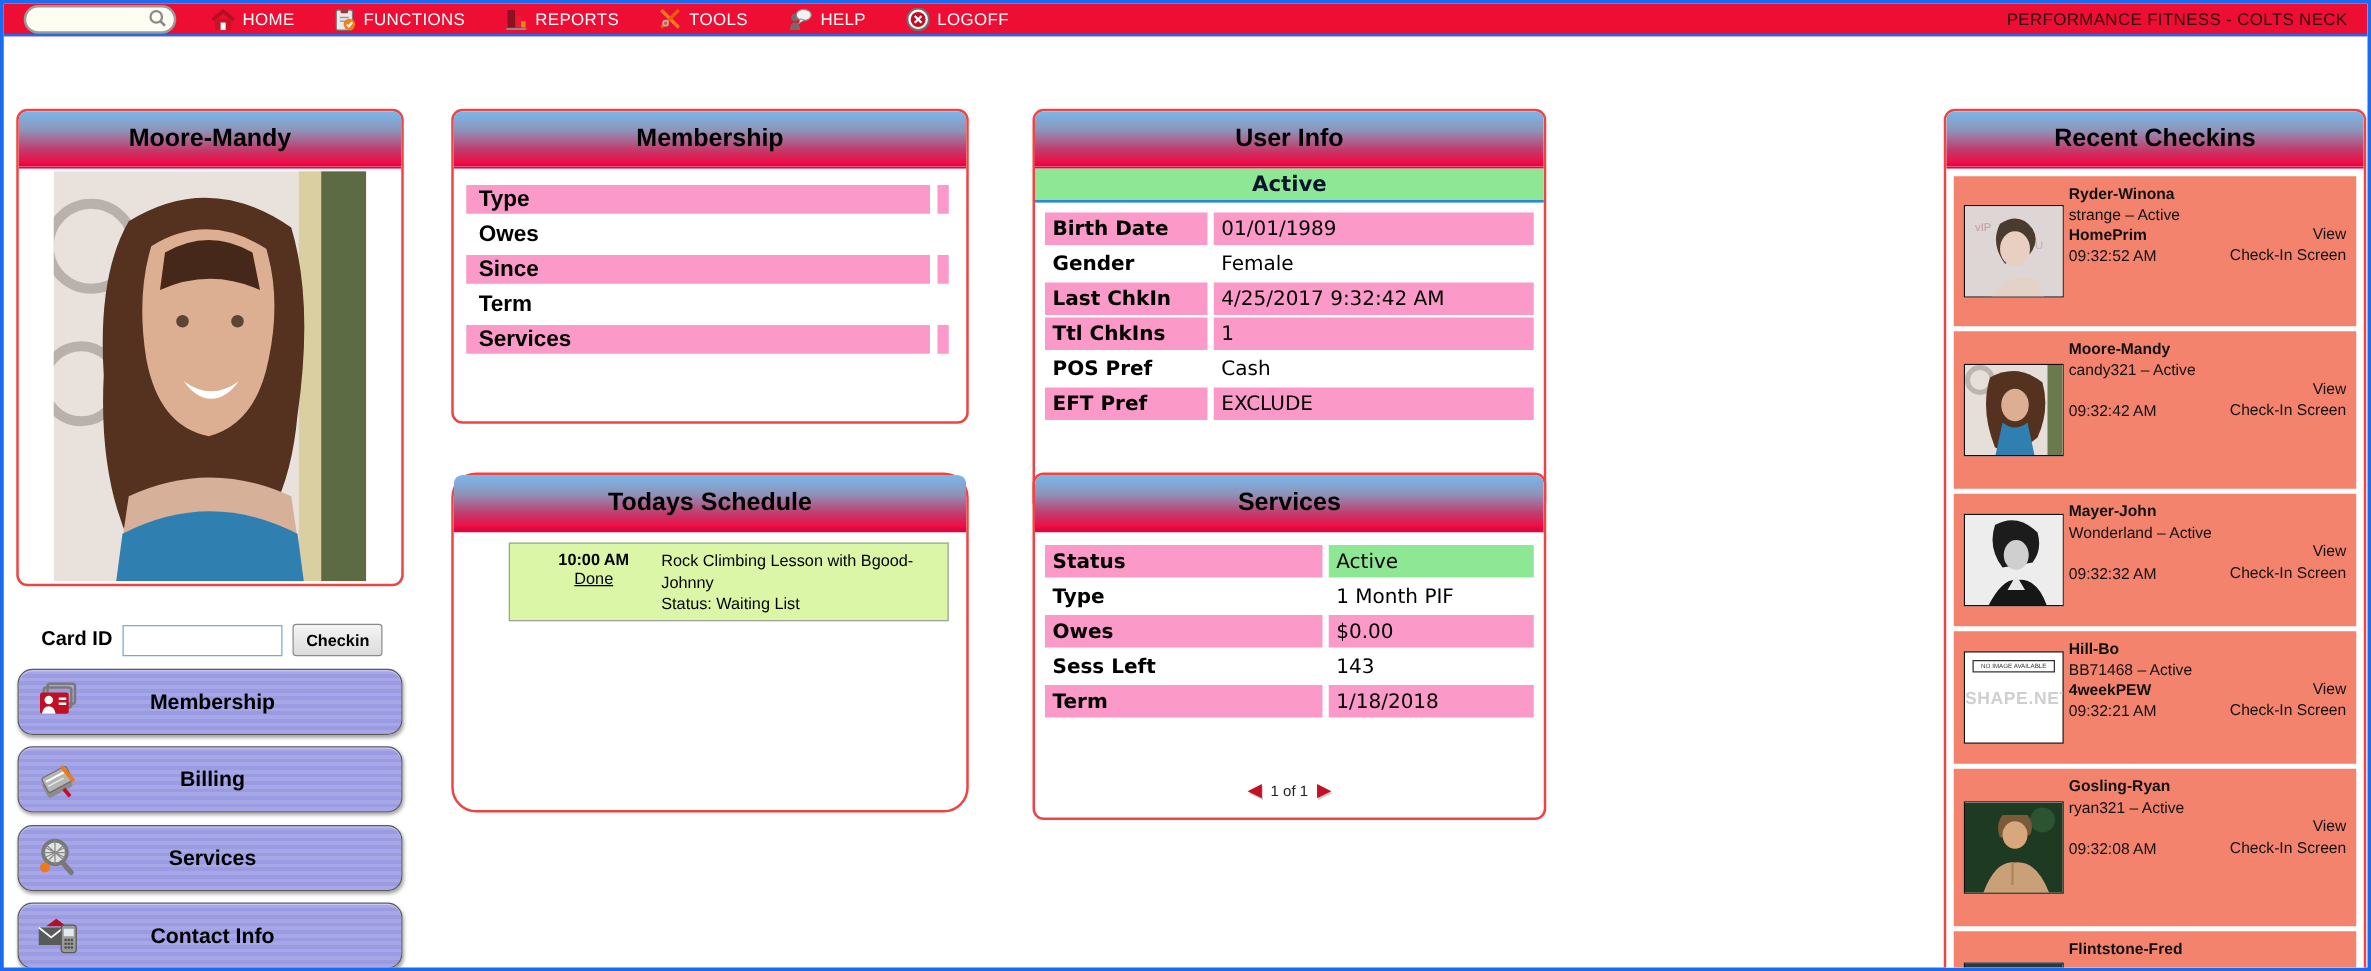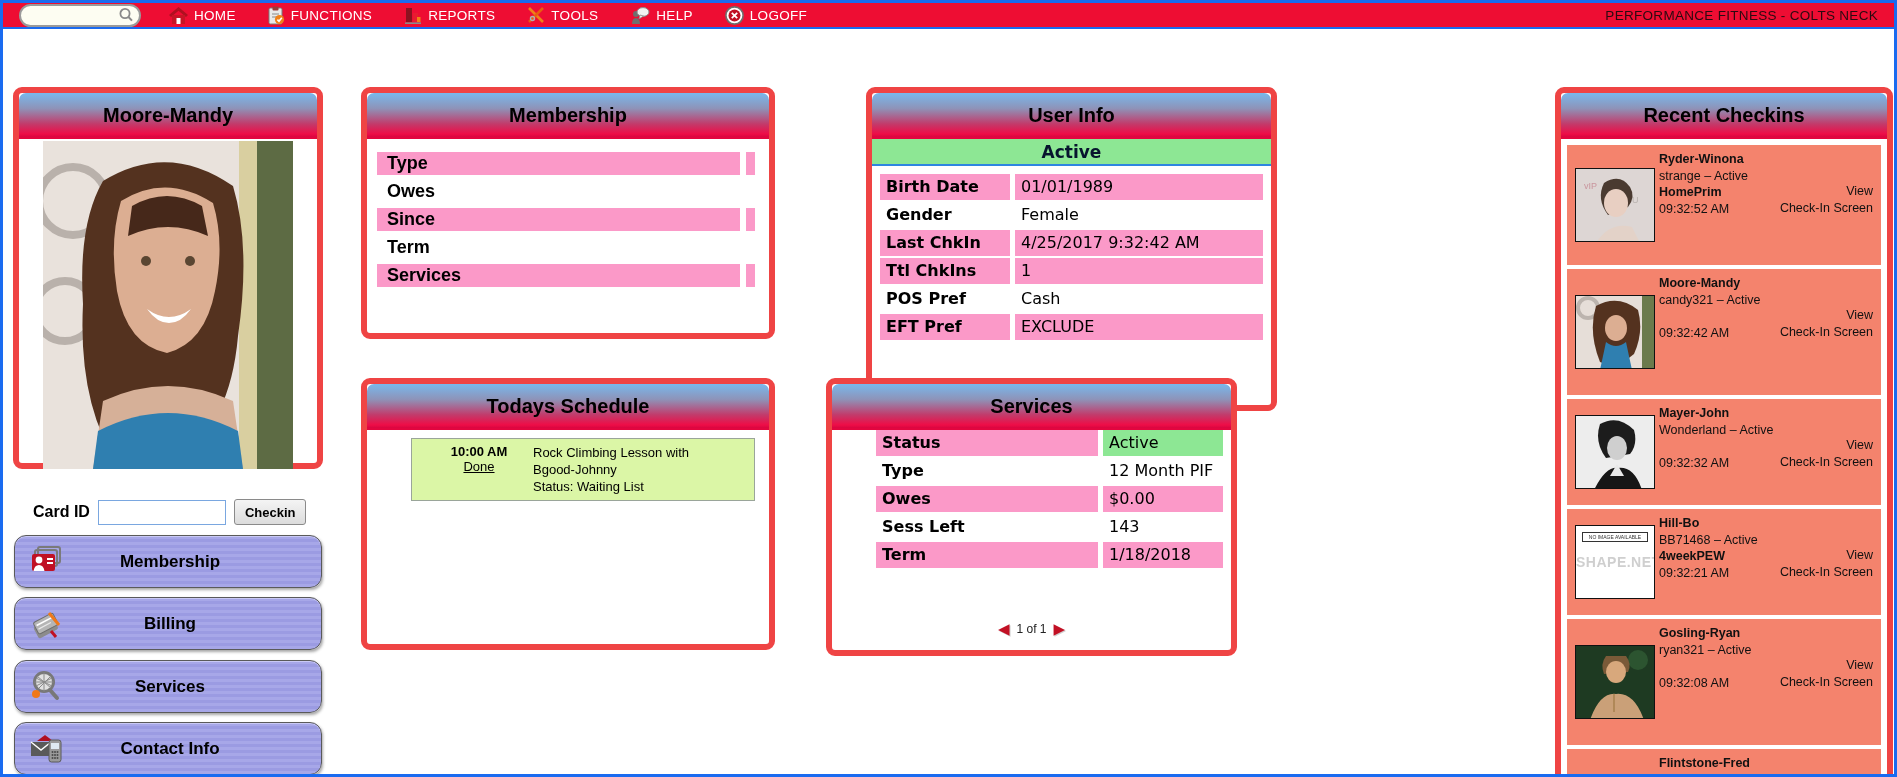--- a/index.html
+++ b/index.html
@@ -10,21 +10,21 @@
   .navbar { position:absolute; left:0; top:0; width:100%; height:26px; background:#ee0d33;
             border-bottom:2px solid #1a6bf0; display:flex; align-items:center; padding:0 16px; }
   .searchpill { display:flex; align-items:center; width:122px; height:23px; background:#fdfdf2;
                 border:2px solid #9a9a9a; border-radius:12px; padding:0 4px 0 10px; margin-right:28px; }
   .searchpill input { border:none; outline:none; background:transparent; width:86px; height:16px; font-size:12px; }
   .navitem { display:flex; align-items:center; gap:6px; color:#fff; font-size:13.5px; letter-spacing:.3px;
              margin-right:32px; cursor:pointer; white-space:nowrap; }
   .nav-title { margin-left:auto; color:#2b0a10; font-size:13.5px; letter-spacing:.3px; white-space:nowrap; }
 
   
-  .panel { position:absolute; background:#fff; border:6px solid #ef4444; border-radius:9px; }
+  .panel { position:absolute; background:#fff; border:2px solid #ef4444; border-radius:9px; }
   .panel-header { height:46px; border-radius:7px 7px 0 0; display:flex; align-items:center; justify-content:center;
                   font-size:20px; font-weight:bold; color:#000;
                   background:linear-gradient(180deg,#79b8ec 0%, #8e93b8 35%, #c23b6b 70%, #ee0d47 93%, #d90640 100%);
                   border-bottom:2px solid #e2063f; }
 
   
   .photo-frame { width:250px; height:328px; margin:2px auto 0 auto; display:block; }
   .cardid-row { position:absolute; left:10px; top:496px; width:310px; display:flex; align-items:center; }
   .cardid-label { font-weight:bold; font-size:16px; margin-left:20px; }
   .cardid-input { width:128px; height:25px; border:1px solid #7aa7e0; margin-left:8px; font-size:13px; padding:0 4px; }
@@ -263,35 +263,35 @@
         <div class="cell bg-white">Term</div>
         <div class="strip bg-white"></div>
       </div>
       <div class="m-row">
         <div class="cell bg-pink">Services</div>
         <div class="strip bg-pink"></div>
       </div>
     </div>
   </div>
 
-  <div class="panel" style="left:358px; top:375px; width:414px; height:272px;">
+  <div class="panel" style="left:358px; top:375px; width:414px; height:272px;border-radius:20px;">
     <div class="panel-header">Todays Schedule</div>
     <div class="event-row">
       <div class="event-time">
         <div class="t">10:00 AM</div>
         <a style="text-decoration:underline;">Done</a>
       </div>
       <div class="event-desc">
         <div>Rock Climbing Lesson with Bgood-Johnny</div>
         <div>Status: Waiting List</div>
       </div>
     </div>
   </div>
 
-  <div class="panel" style="left:863px; top:84px; width:411px; height:324px;">
+  <div class="panel" style="left:823px; top:84px; width:411px; height:324px;">
     <div class="panel-header">User Info</div>
     <div class="status-banner">Active</div>
     <div class="info-rows ui">
       <div class="i-row">
         <div class="lab bg-pink">Birth Date</div>
         <div class="gap"></div>
         <div class="val bg-pink">01/01/1989</div>
       </div>
       <div class="i-row">
         <div class="lab bg-white">Gender</div>
@@ -316,30 +316,30 @@
       <div class="i-row">
         <div class="lab bg-pink">EFT Pref</div>
         <div class="gap"></div>
         <div class="val bg-pink">EXCLUDE</div>
       </div>
     </div>
   </div>
 
   <div class="panel" style="left:823px; top:375px; width:411px; height:278px;">
     <div class="panel-header">Services</div>
-    <div class="info-rows sv" style="padding-top:0;margin-left:36px;">
+    <div class="info-rows sv" style="padding-top:10px;">
       <div class="i-row">
         <div class="lab bg-pink">Status</div>
         <div class="gap"></div>
         <div class="val bg-green">Active</div>
       </div>
       <div class="i-row">
         <div class="lab bg-white">Type</div>
         <div class="gap"></div>
-        <div class="val bg-white">12 Month PIF</div>
+        <div class="val bg-white">1 Month PIF</div>
       </div>
       <div class="i-row">
         <div class="lab bg-pink">Owes</div>
         <div class="gap"></div>
         <div class="val bg-pink">$0.00</div>
       </div>
       <div class="i-row">
         <div class="lab bg-white">Sess Left</div>
         <div class="gap"></div>
         <div class="val bg-white">143</div>

